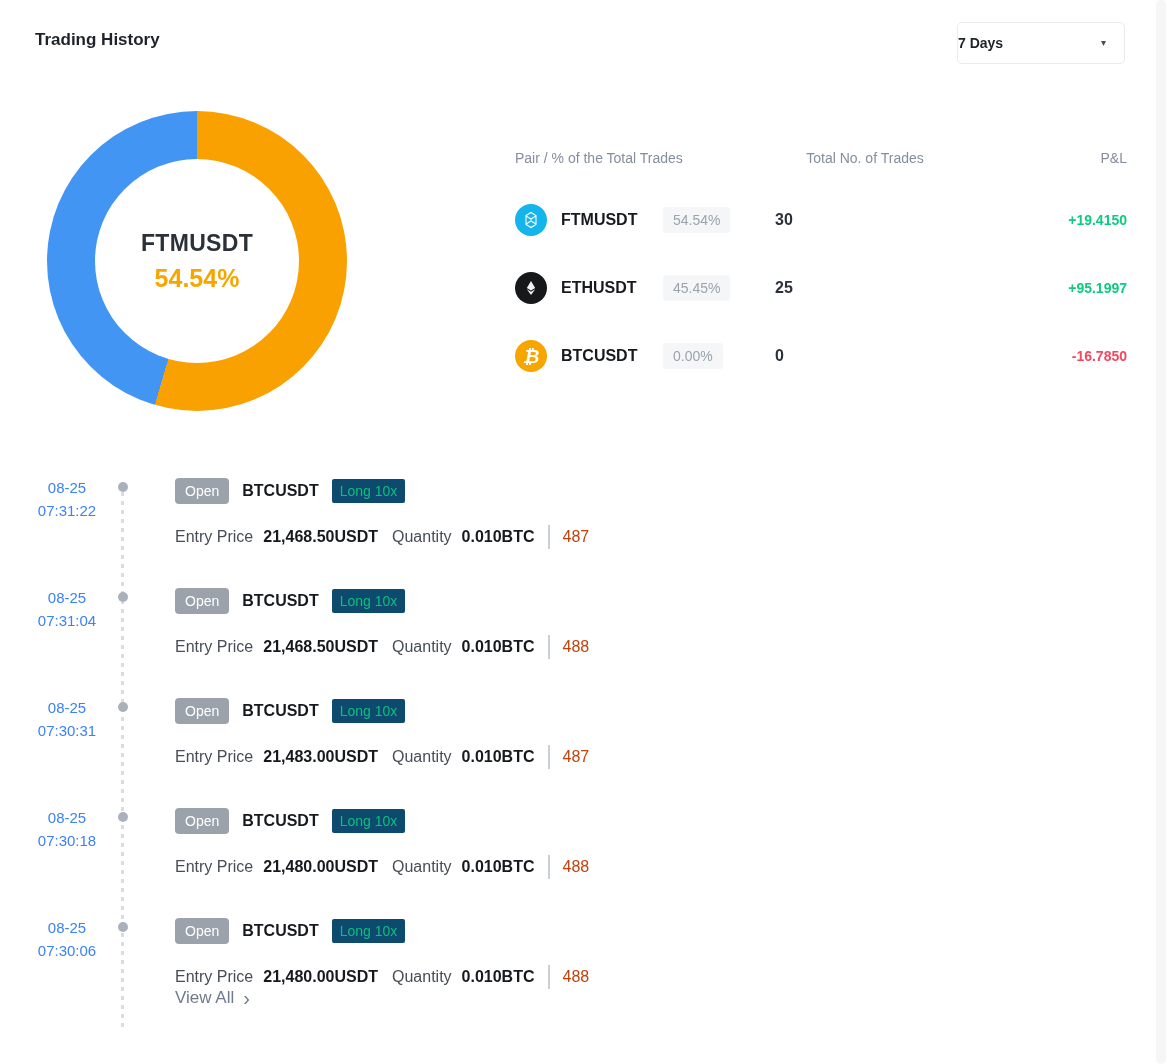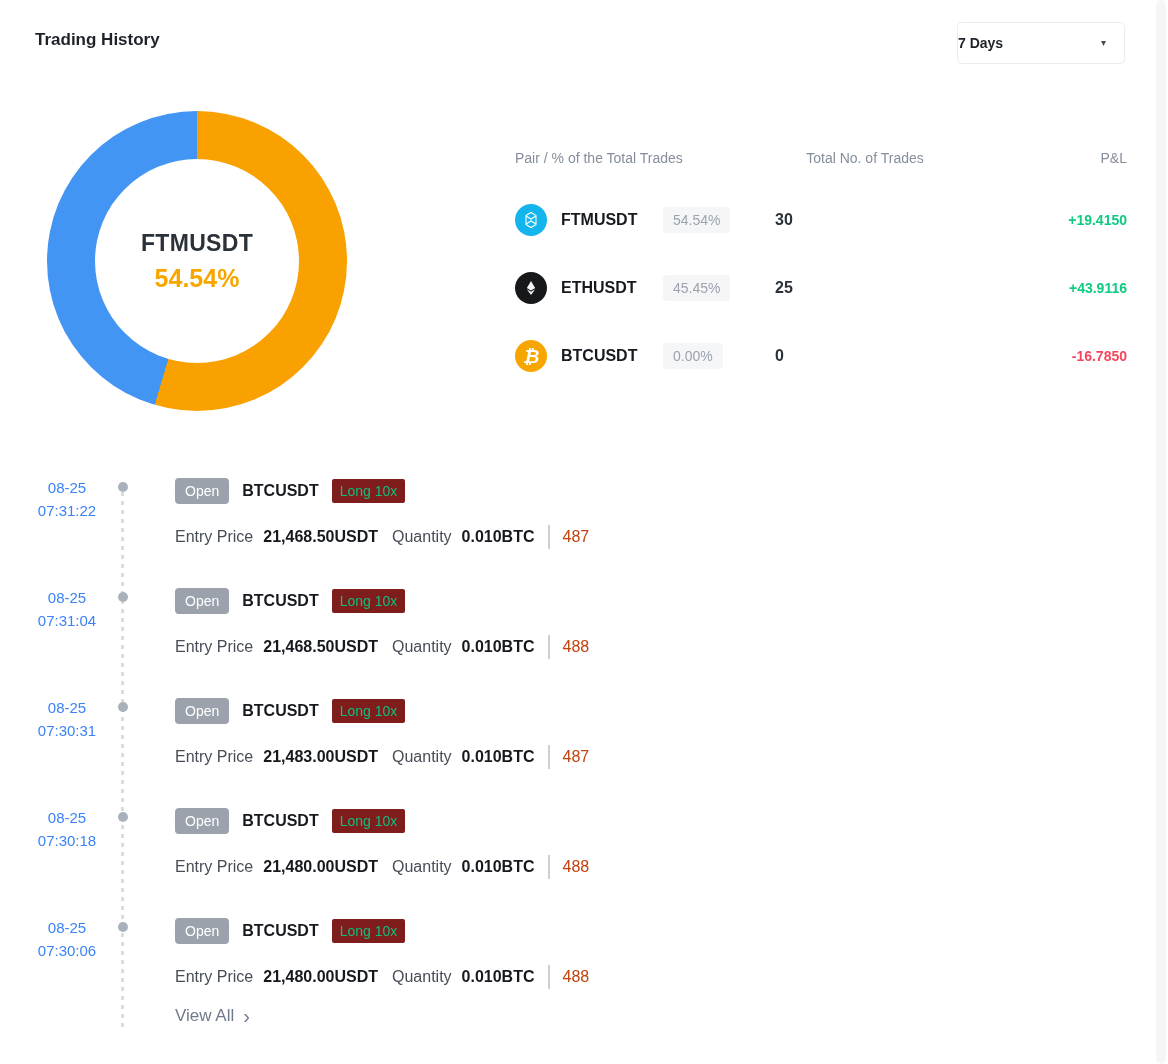--- a/index.html
+++ b/index.html
@@ -47,29 +47,29 @@
     position:absolute;left:86px;top:24px;width:3px;height:540px;
     background:repeating-linear-gradient(to bottom,#D9DDE2 0 4px,transparent 4px 9px);
   }
   .entry{position:absolute;left:0;width:100%;height:110px;}
   .e-date{position:absolute;left:0;top:8px;width:64px;text-align:center;color:#3b82f6;font-size:15px;line-height:23px;}
   .e-dot{position:absolute;left:83px;top:14px;width:10px;height:10px;border-radius:50%;background:#ABB1BB;}
   .e-body{position:absolute;left:140px;top:0;}
   .e-line1{margin-top:10px;height:26px;display:flex;align-items:center;gap:13px;}
   .badge-open{background:#9CA2AC;color:#fff;font-size:14px;line-height:20px;padding:3px 10px;border-radius:4px;}
   .e-pair{font-size:16px;font-weight:700;color:#16191E;}
-  .badge-long{background:#7f1d1d;color:#0FBE7C;font-size:14px;line-height:18px;padding:3px 8px;border-radius:2px;}
+  .badge-long{background:#0c4a6e;color:#0FBE7C;font-size:14px;line-height:18px;padding:3px 8px;border-radius:2px;}
   .e-line2{margin-top:20px;height:26px;display:flex;align-items:center;gap:10px;font-size:16px;}
   .lbl{color:#474D57;}
   .val{color:#16191E;font-weight:700;}
   .lbl.q{margin-left:4px;}
   .sep{width:2px;height:24px;background:#CBD0D6;margin:0 3px;}
   .tno{color:#c2410c;}
   .view-all{
-    position:absolute;left:140px;top:534px;height:28px;display:flex;align-items:center;gap:9px;
+    position:absolute;left:140px;top:516px;height:28px;display:flex;align-items:center;gap:9px;
     color:#707A8A;font-size:17px;cursor:pointer;
   }
   .view-all .chev{font-size:20px;line-height:1;color:#707A8A;}
 </style>
 </head>
 <body>
 
 <div class="canvas">
 
   <div class="page-title">Trading History</div>
@@ -114,21 +114,21 @@
           <span class="coin" style="background: rgb(22, 24, 26);">
             <svg width="20" height="20" viewBox="0 0 24 24" fill="#fff">
               <path d="M12 3.5 L17 12.1 L12 15.1 L7 12.1 Z" opacity="0.95"></path>
               <path d="M12 16.4 L17 13.4 L12 20.5 L7 13.4 Z" opacity="0.95"></path>
             </svg>
           </span>
           <span class="pair-sym">ETHUSDT</span>
           <span class="pct-badge">45.45%</span>
         </div>
         <div class="trades-cell">25</div>
-        <div class="pnl-cell" style="color: rgb(14, 203, 129);">+43.9116</div>
+        <div class="pnl-cell" style="color: rgb(14, 203, 129);">+95.1997</div>
       </div>
 
       <div class="pt-row">
         <div class="pair-cell">
           <span class="coin" style="background: rgb(247, 166, 0);">
             <span class="btc-glyph">₿</span>
           </span>
           <span class="pair-sym">BTCUSDT</span>
           <span class="pct-badge">0.00%</span>
         </div>

